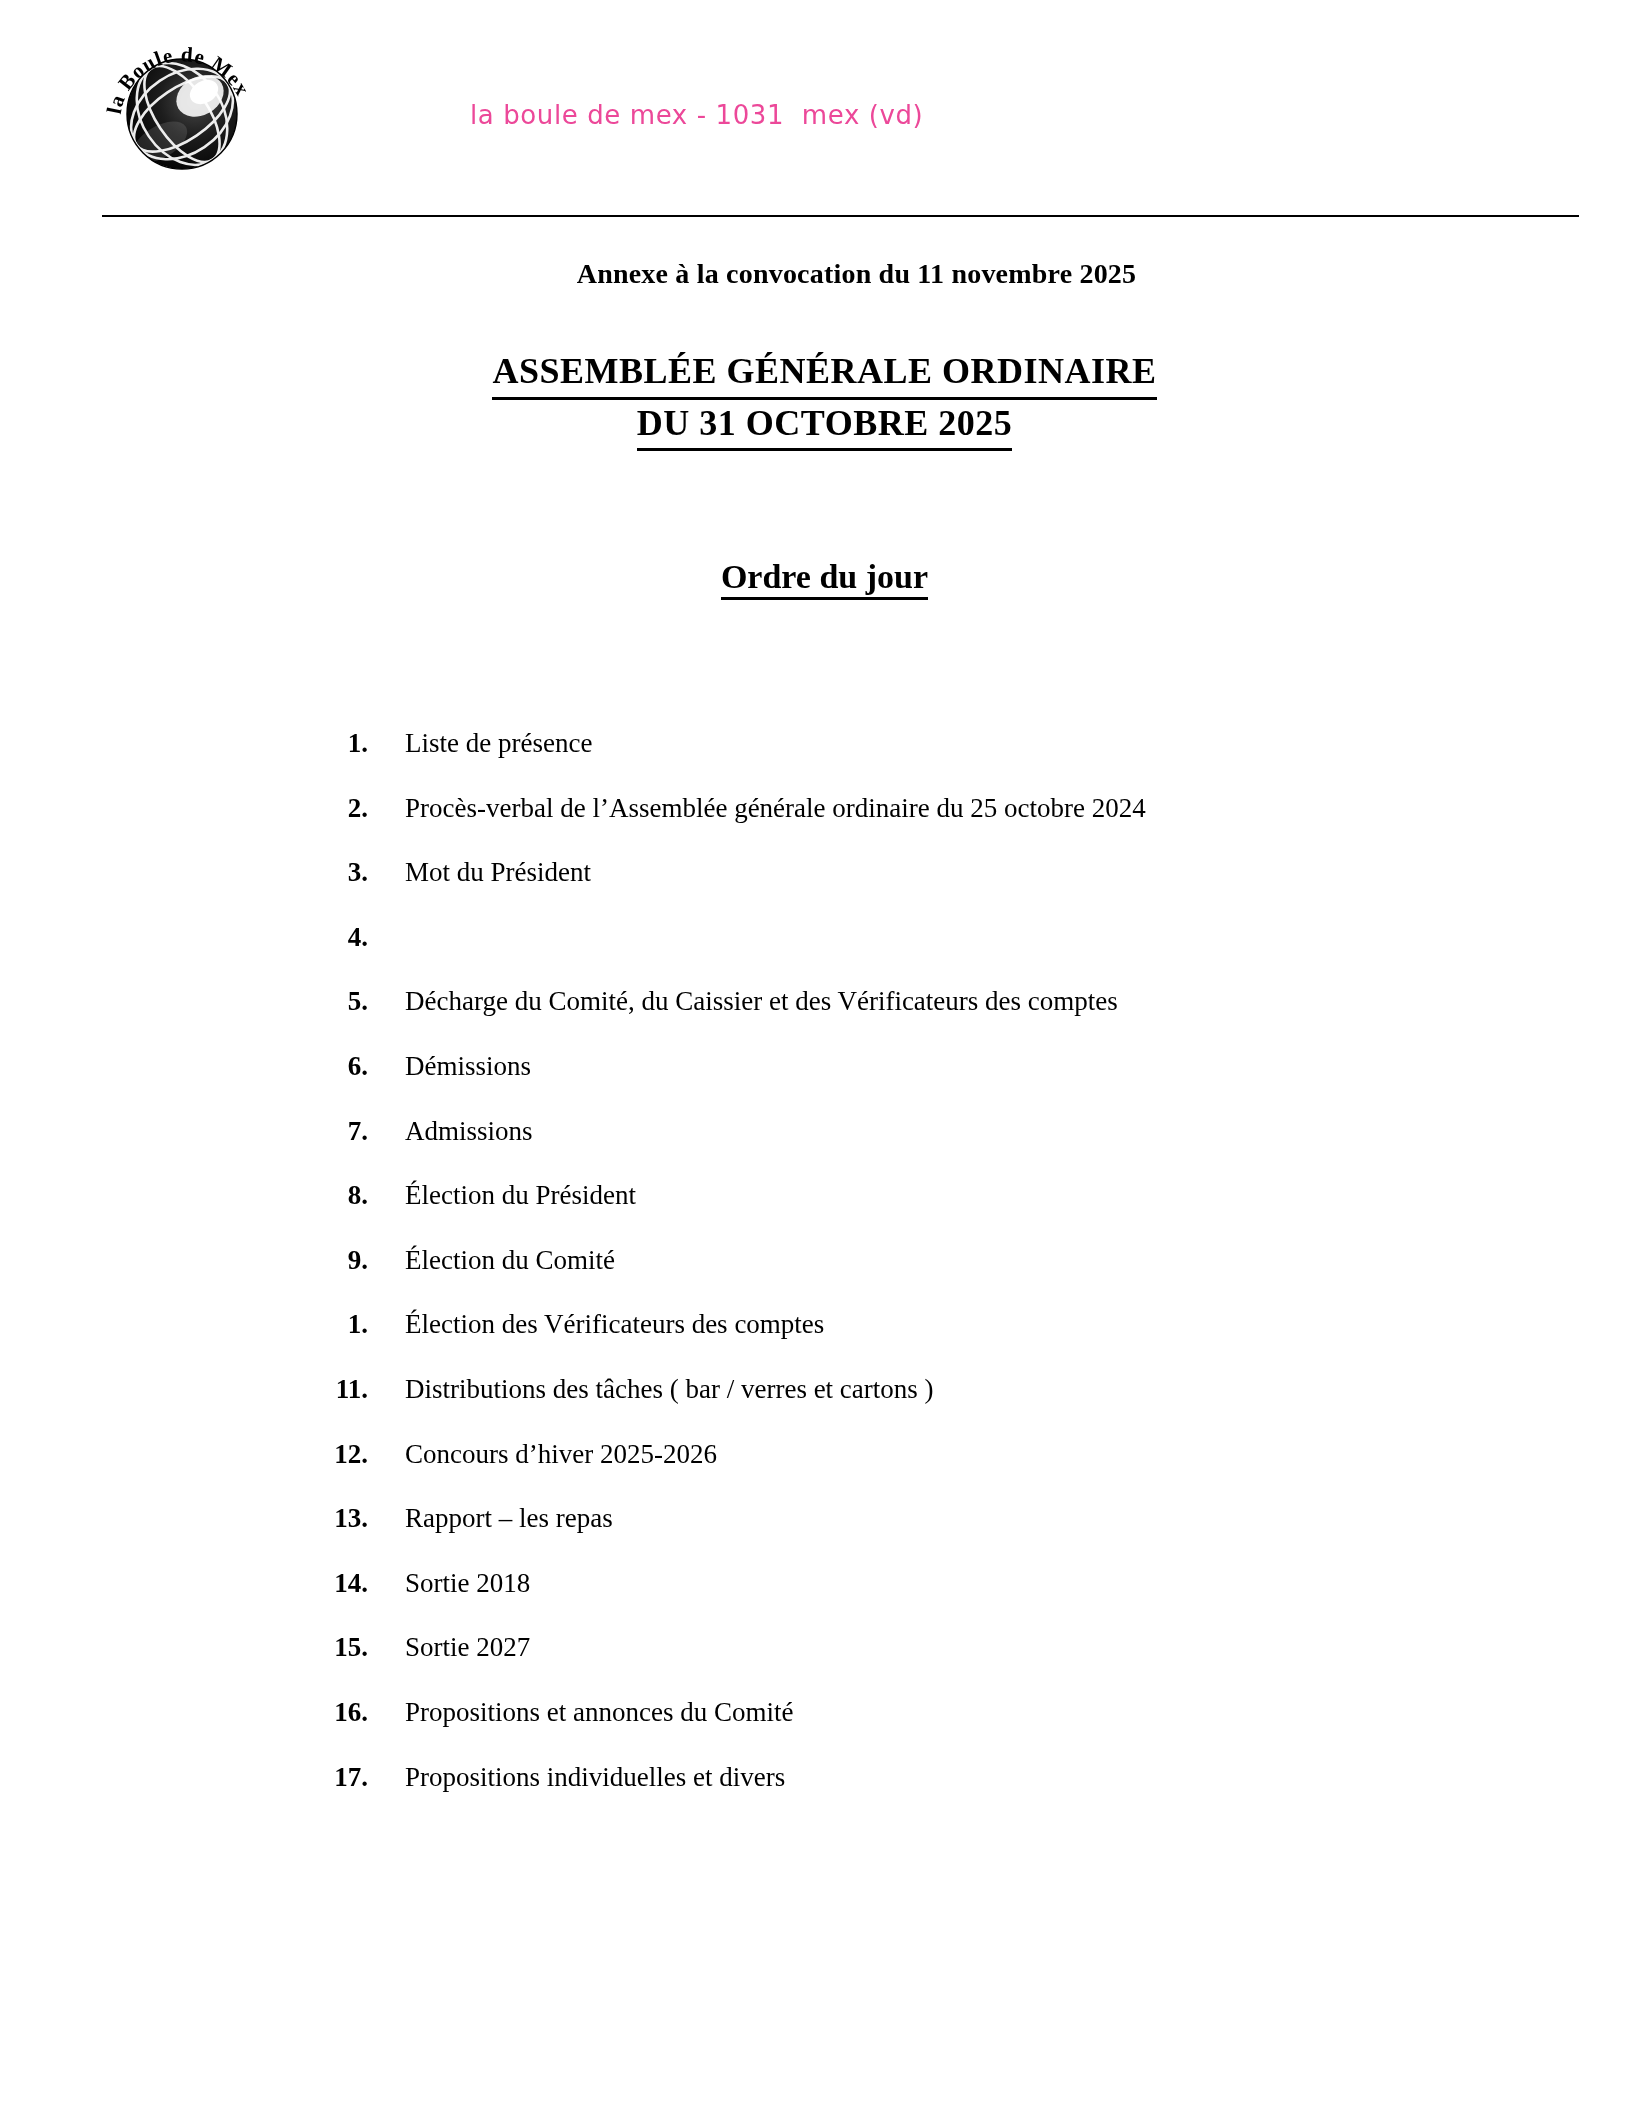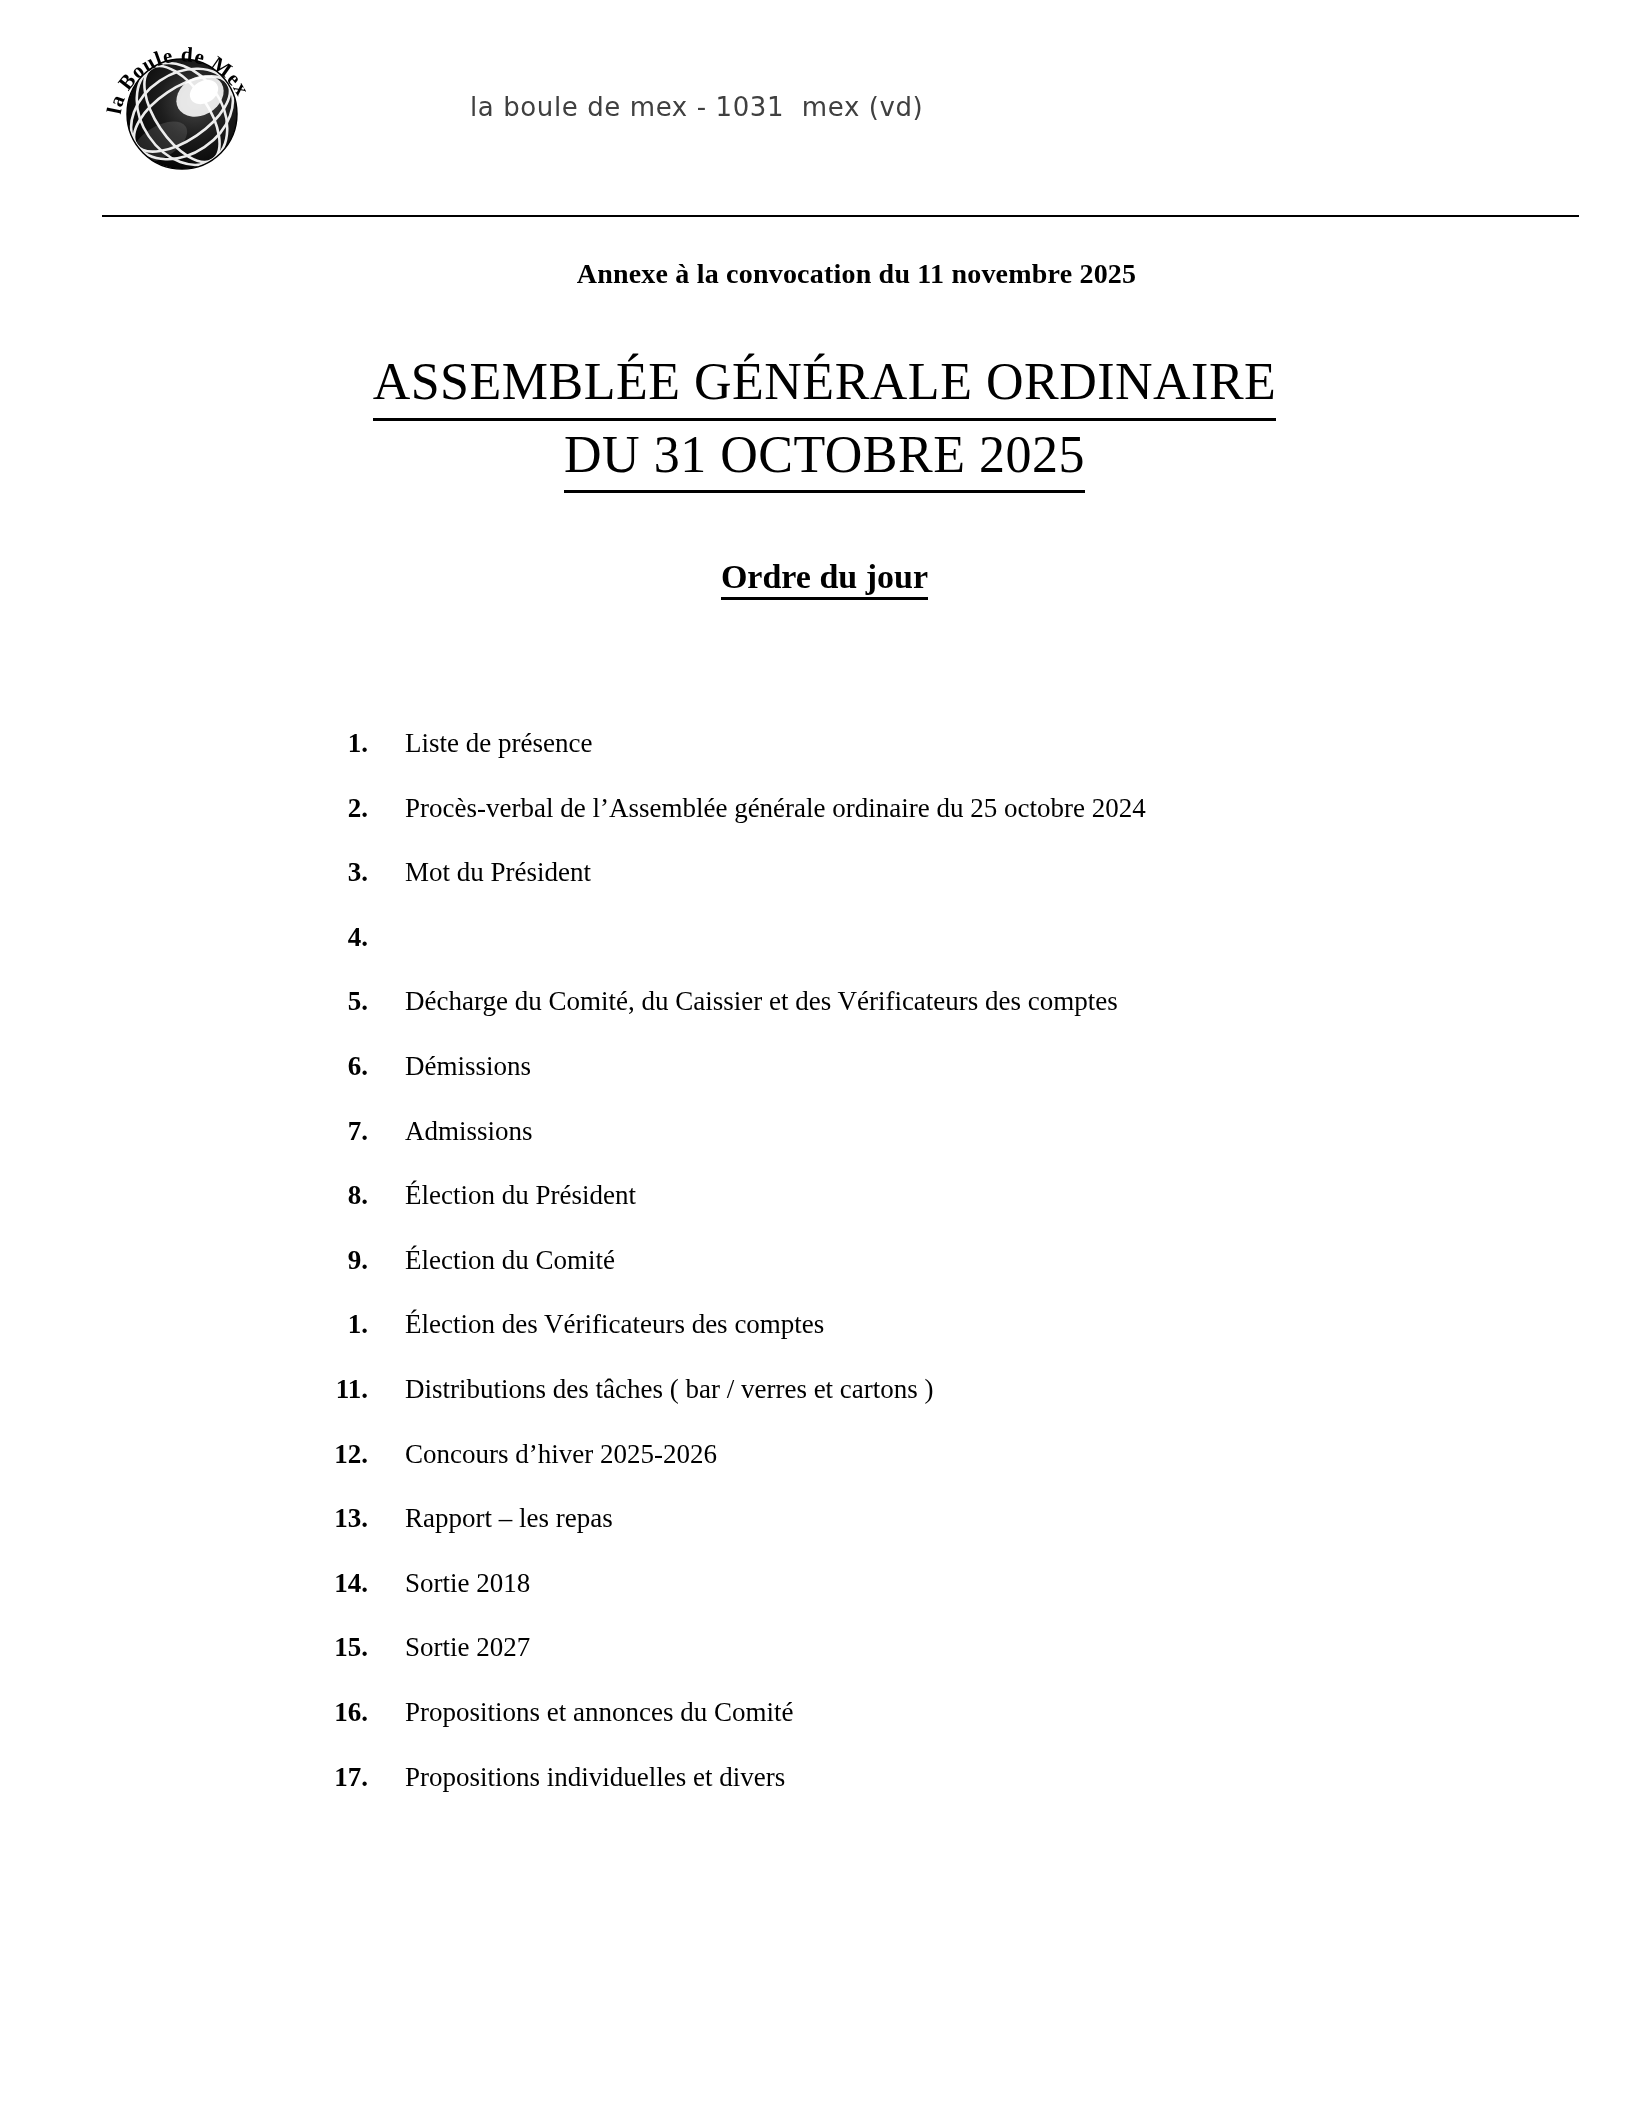--- a/index.html
+++ b/index.html
@@ -37,27 +37,27 @@
     height: 160px;
   }
   .logo-wrap svg {
     display: block;
     width: 172px;
     height: 160px;
   }
   .header-title {
     position: absolute;
     left: 470px;
-    top: 92px;
+    top: 100px;
     width: 760px;
     font-family: "DejaVu Sans", "Liberation Sans", sans-serif;
     font-size: 26px;
     font-weight: 400;
     letter-spacing: 0.6px;
-    color: #404040;
+    color: #ec4899;
     white-space: pre;
   }
   .header-rule {
     position: absolute;
     left: 102px;
     top: 215px;
     width: 1477px;
     height: 0;
     border-top: 2.4px solid #000000;
   }
@@ -77,22 +77,22 @@
   .main-title {
     position: absolute;
     left: 0;
     top: 348px;
     width: 1649px;
     text-align: center;
     line-height: 1.32;
   }
   .main-title .tline {
     display: block;
-    font-size: 52px;
-    font-weight: normal;
+    font-size: 36px;
+    font-weight: bold;
     letter-spacing: 0.5px;
   }
   .main-title .tline span.u {
     display: inline-block;
     border-bottom: 3.5px solid #000000;
     padding-bottom: 1px;
   }
   .agenda-heading {
     position: absolute;
     left: 0;

